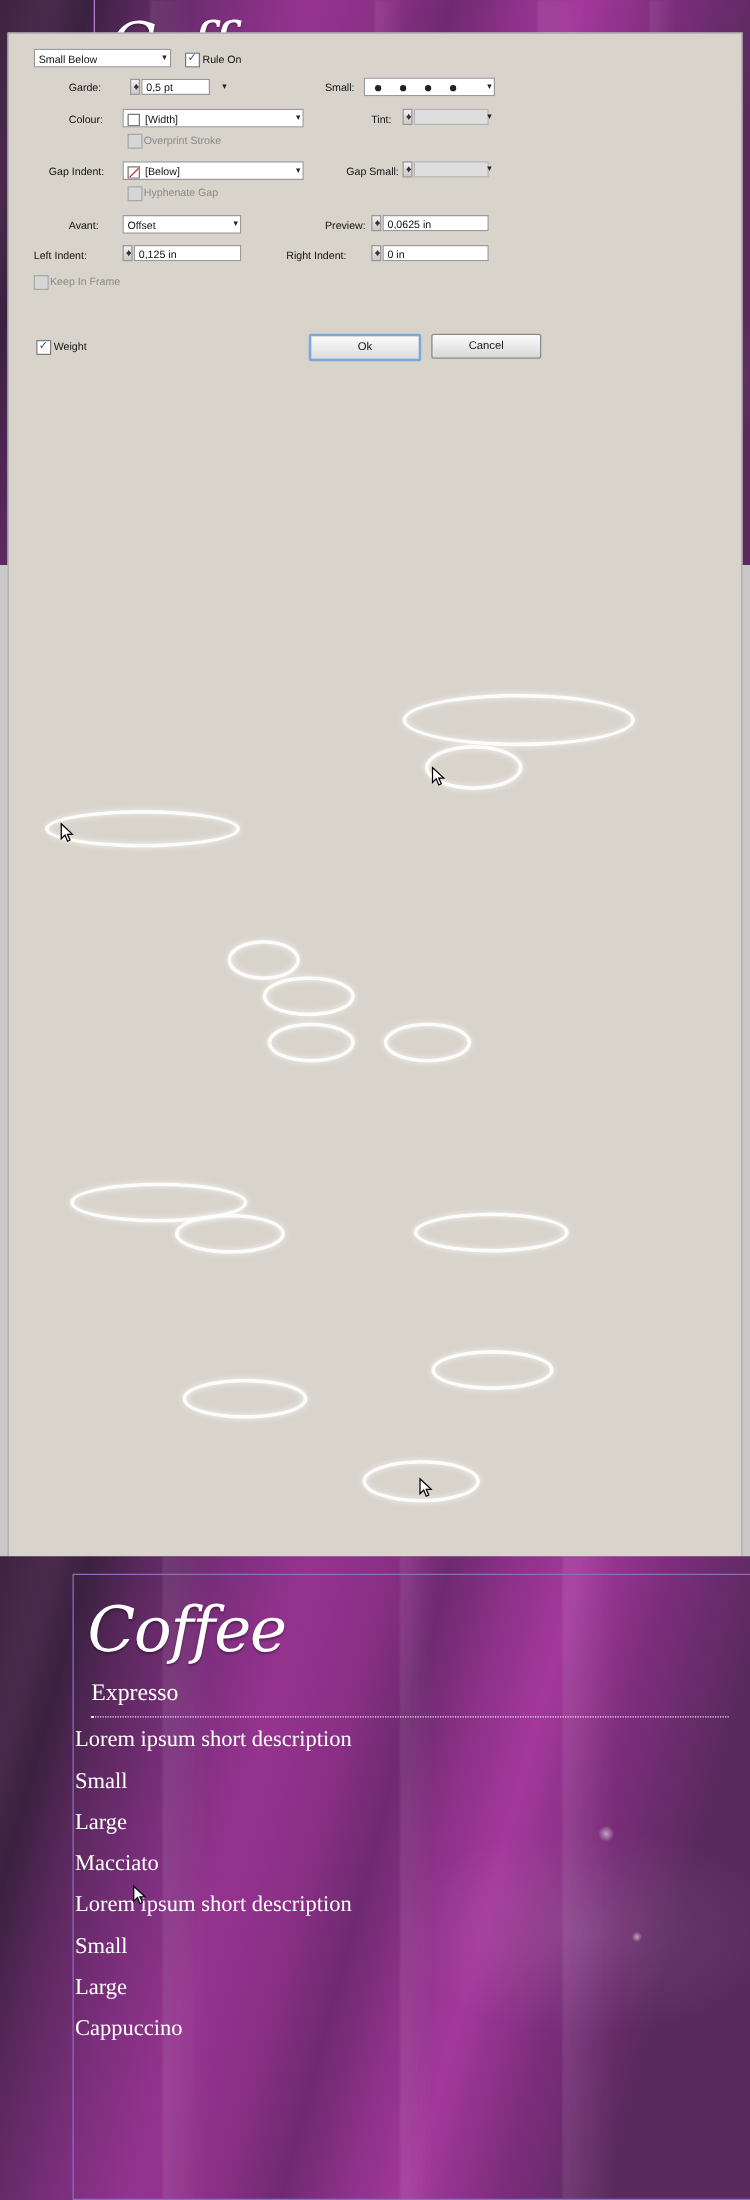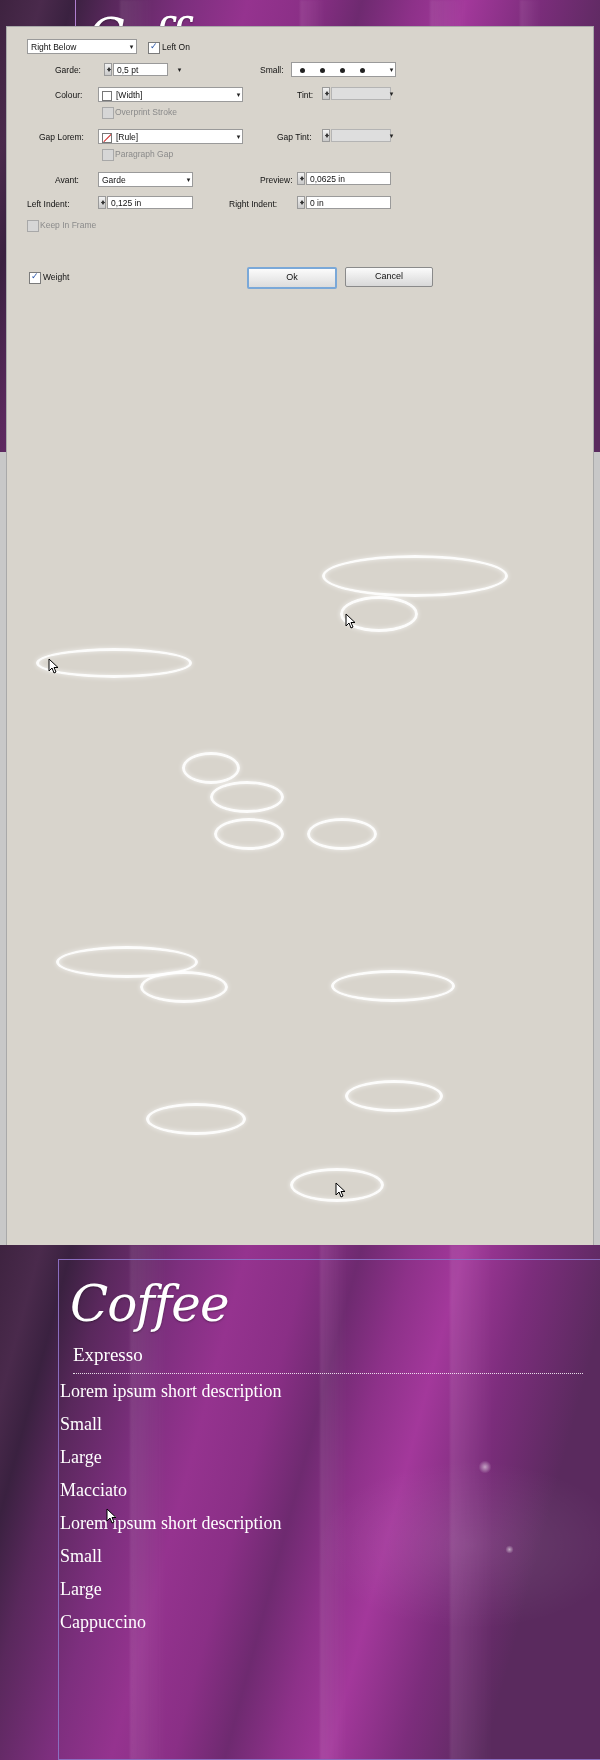--- a/index.html
+++ b/index.html
@@ -377,24 +377,24 @@
   <div class="cb on" style="left:8px;top:120px;"></div>
   <div class="lbl" style="left:22px;top:120px;">Hyphenate</div>
   <div class="ico" style="left:128px;top:118px;width:22px;height:13px;background:#e4e4e4;border:1px solid #777;"></div>
   <div class="ico" style="left:155px;top:118px;width:22px;height:13px;background:#d4d0c8;"></div>
 </div>
 
 <div id="pr-dialog">
   <div id="pr-title">Paragraph Rules</div>
   <div class="dlg-body">
 
-    <div class="fld" style="left:20px;top:12px;width:110px;height:15px;line-height:15px;">Right Below</div>
+    <div class="fld" style="left:20px;top:12px;width:110px;height:15px;line-height:15px;">Small Below</div>
     <div class="caret" style="left:120px;top:13px;">▾</div>
     <div class="cb on" style="left:141px;top:15px;"></div>
-    <div class="lbl" style="left:155px;top:15px;">Left On</div>
+    <div class="lbl" style="left:155px;top:15px;">Rule On</div>
 
     <div class="lbl" style="left:48px;top:38px;">Garde:</div>
     <div class="spin" style="left:97px;top:36px;"></div>
     <div class="fld" style="left:106px;top:36px;width:55px;">0,5 pt</div>
     <div class="caret" style="left:168px;top:36px;">▾</div>
 
     <div class="lbl" style="left:253px;top:38px;">Small:</div>
     <div class="fld" style="left:284px;top:35px;width:105px;height:15px;">
       <span class="dotline" style="left:6px;top:4px;width:80px;">
         <i class="dot" style="left:2px;"></i>
@@ -412,36 +412,36 @@
     <div class="caret" style="left:227px;top:61px;">▾</div>
 
     <div class="lbl" style="left:290px;top:63px;">Tint:</div>
     <div class="spin" style="left:315px;top:60px;"></div>
     <div class="fld dis" style="left:324px;top:60px;width:60px;"></div>
     <div class="caret" style="left:380px;top:60px;">▾</div>
 
     <div class="cb dim" style="left:95px;top:80px;"></div>
     <div class="lbl" style="left:108px;top:80px;color:#8a8a8a;">Overprint Stroke</div>
 
-    <div class="lbl" style="left:32px;top:105px;">Gap Lorem:</div>
+    <div class="lbl" style="left:32px;top:105px;">Gap Indent:</div>
     <div class="fld" style="left:91px;top:102px;width:145px;height:15px;line-height:14px;">
-      <span style="display:inline-block;width:8px;height:8px;border:1px solid #777;background:#fff;vertical-align:middle;margin-right:4px;position:relative;overflow:hidden;"><i style="position:absolute;left:-1px;top:3px;width:12px;height:1px;background:#d02020;transform:rotate(-45deg);display:block;"></i></span><span>[Rule]</span>
+      <span style="display:inline-block;width:8px;height:8px;border:1px solid #777;background:#fff;vertical-align:middle;margin-right:4px;position:relative;overflow:hidden;"><i style="position:absolute;left:-1px;top:3px;width:12px;height:1px;background:#d02020;transform:rotate(-45deg);display:block;"></i></span><span>[Below]</span>
     </div>
     <div class="caret" style="left:227px;top:103px;">▾</div>
 
-    <div class="lbl" style="left:270px;top:105px;">Gap Tint:</div>
+    <div class="lbl" style="left:270px;top:105px;">Gap Small:</div>
     <div class="spin" style="left:315px;top:102px;"></div>
     <div class="fld dis" style="left:324px;top:102px;width:60px;"></div>
     <div class="caret" style="left:380px;top:102px;">▾</div>
 
     <div class="cb dim" style="left:95px;top:122px;"></div>
-    <div class="lbl" style="left:108px;top:122px;color:#8a8a8a;">Paragraph Gap</div>
+    <div class="lbl" style="left:108px;top:122px;color:#8a8a8a;">Hyphenate Gap</div>
 
     <div class="lbl" style="left:48px;top:148px;">Avant:</div>
-    <div class="fld" style="left:91px;top:145px;width:95px;height:15px;line-height:14px;">Garde</div>
+    <div class="fld" style="left:91px;top:145px;width:95px;height:15px;line-height:14px;">Offset</div>
     <div class="caret" style="left:177px;top:146px;">▾</div>
 
     <div class="lbl" style="left:253px;top:148px;">Preview:</div>
     <div class="spin" style="left:290px;top:145px;"></div>
     <div class="fld" style="left:299px;top:145px;width:85px;">0,0625 in</div>
 
     <div class="lbl" style="left:20px;top:172px;">Left Indent:</div>
     <div class="spin" style="left:91px;top:169px;"></div>
     <div class="fld" style="left:100px;top:169px;width:86px;">0,125 in</div>
 

